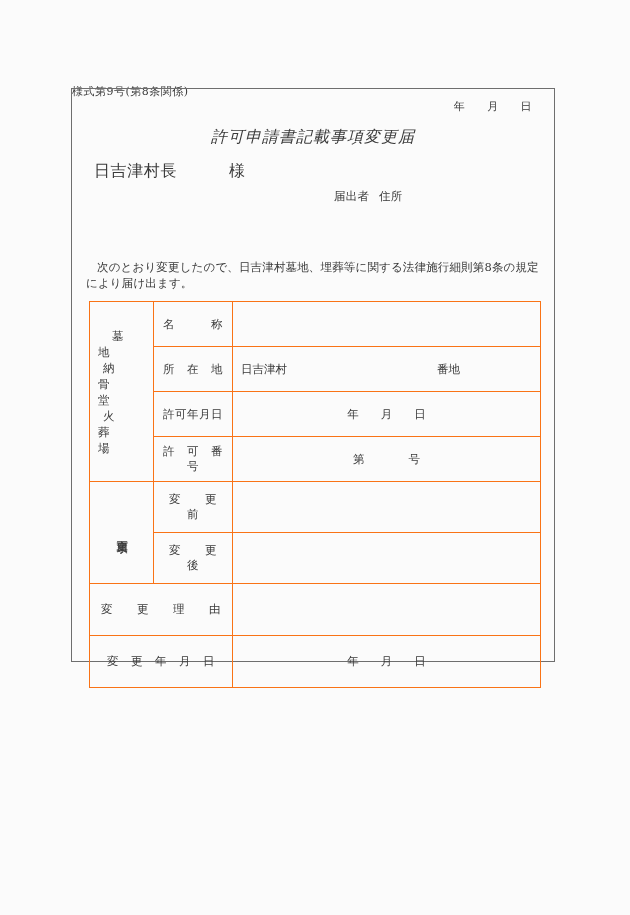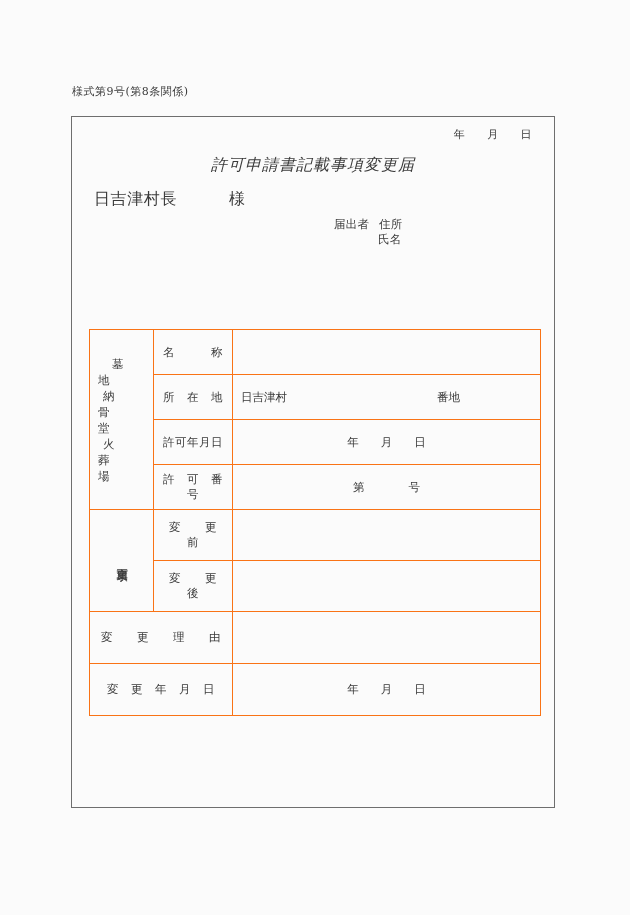--- a/index.html
+++ b/index.html
@@ -23,23 +23,23 @@
     top: 84px;
     font-size: 11px;
     letter-spacing: 0.5px;
     white-space: nowrap;
   }
 
   
   .page-frame {
     position: absolute;
     left: 71px;
-    top: 116px;
+    top: 88px;
     width: 484px;
-    height: 692px;
+    height: 574px;
     border: 1.4px solid #6e6e6e;
     box-sizing: border-box;
   }
 
   
   .date-line {
     position: absolute;
     right: 22px;
     top: 10px;
     font-size: 11px;
@@ -171,25 +171,23 @@
   <div class="doc-title">許可申請書記載事項変更届</div>
 
   <div class="addressee">
     <span>日吉津村長</span><span class="gap"></span><span>様</span>
   </div>
 
   <div class="submitter">
     <div>
       <span>届出者</span>&nbsp;&nbsp;&nbsp;<span>住所</span>
     </div>
-    <div class="row-indent">
-      <span>氏名</span>
-    </div>
   </div>
 
+  <div class="body-text">次のとおり変更したので、日吉津村墓地、埋葬等に関する法律施行細則第8条の規定により届け出ます。</div>
 
   <table class="form-table">
     <colgroup>
       <col class="col-main-label">
       <col class="col-sub-label">
       <col>
     </colgroup>
     <tbody>
 
       <tr>

